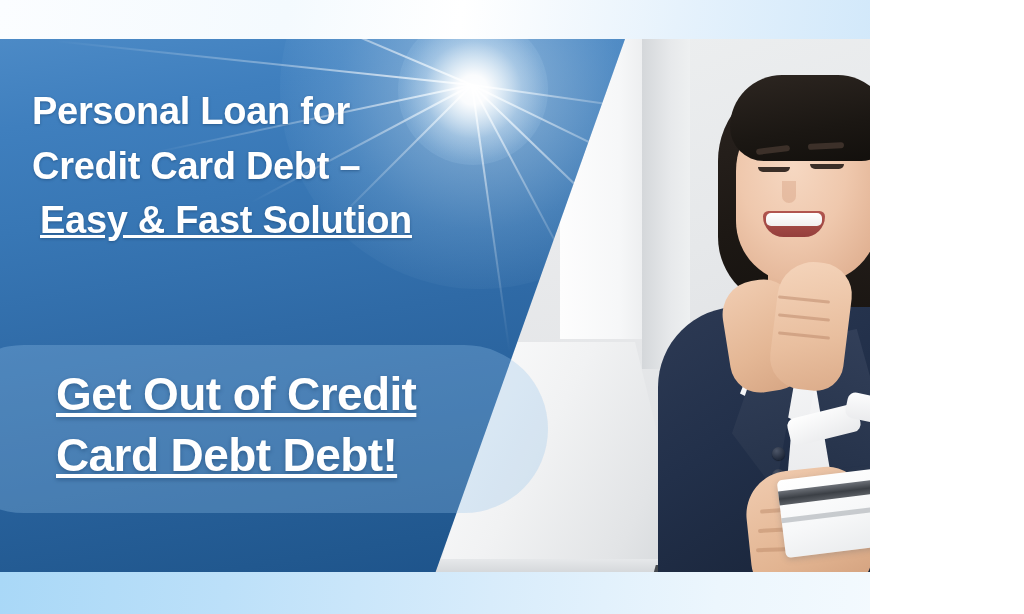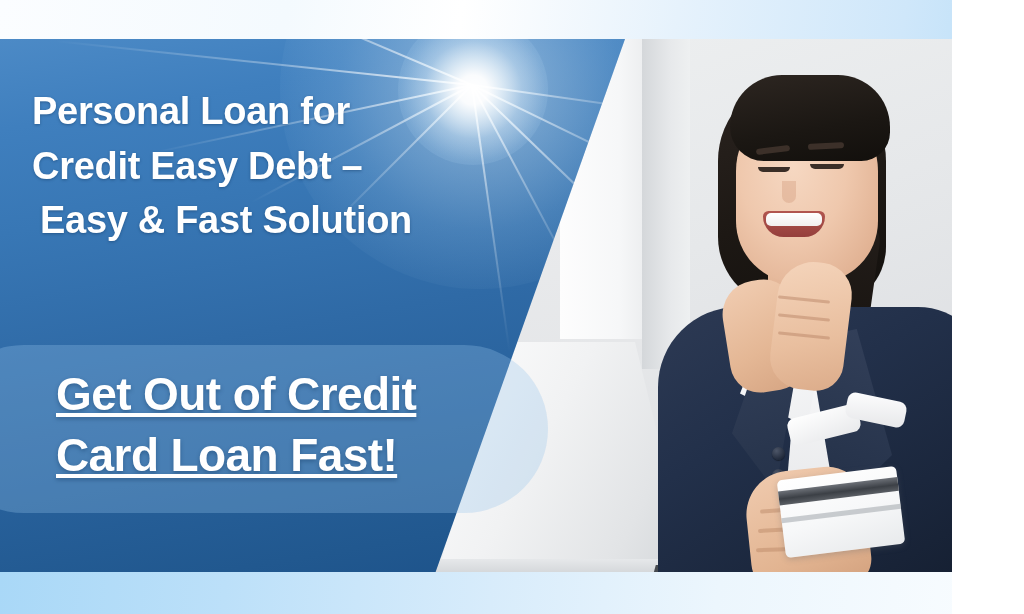--- a/index.html
+++ b/index.html
@@ -3,21 +3,21 @@
 <meta charset="utf-8">
 <title>Personal Loan for Credit Card Debt Banner</title>
 <style>
   * { margin:0; padding:0; box-sizing:border-box; }
   html,body{
     width:1024px; height:614px; overflow:hidden;
     font-family:"Liberation Sans", sans-serif;
     background:#ffffff;
   }
   .banner{
-    position:relative; width:952px; height:614px; overflow:hidden;
+    position:relative; width:870px; height:614px; overflow:hidden;
     background:#ffffff;
   }
 
   
   .band-top{
     position:absolute; left:0; top:0; width:1024px; height:39px;
     background:linear-gradient(100deg,#fbfdff 0%,#f4fafe 28%,#ffffff 45%,#e6f2fc 66%,#cfe7fa 88%,#bcdff8 100%);
     z-index:40;
   }
   .band-bottom{
@@ -263,21 +263,21 @@
 
   
   .headline{
     position:absolute; left:32px; top:84px; width:470px;
     z-index:30; color:#ffffff;
     font-size:38px; font-weight:bold; line-height:1.44;
     letter-spacing:-.3px;
     text-shadow:0 1px 3px rgba(16,52,92,.45);
   }
   .headline .l2{ display:block; }
-  .headline .l3{ display:block; padding-left:8px; }
+  .headline .l3{ display:block; padding-left:8px;text-decoration:underline; }
 
   .subhead{
     position:absolute; left:56px; top:364px; width:500px;
     z-index:30; color:#ffffff;
     font-size:46px; font-weight:bold; line-height:1.33;
     letter-spacing:-.6px;
     text-shadow:0 2px 4px rgba(16,52,92,.4);
   }
   .subhead span{ display:block;text-decoration:underline; }
 </style>
@@ -362,24 +362,24 @@
     <div class="ray" style="width:300px;transform:rotate(203deg);"></div>
     <div class="ray" style="width:250px;transform:rotate(152deg);"></div>
     <div class="ray" style="width:200px;transform:rotate(135deg);"></div>
     <div class="sun-core"></div>
   </div>
 
   <div class="pill"></div>
 
   <h1 class="headline">
     <span class="l1">Personal Loan for</span>
-    <span class="l2">Credit Easy Debt –</span>
+    <span class="l2">Credit Card Debt –</span>
     <span class="l3">Easy &amp; Fast Solution</span>
   </h1>
 
   <h2 class="subhead">
     <span>Get Out of Credit</span>
-    <span>Card Loan Fast!</span>
+    <span>Card Debt Debt!</span>
   </h2>
 
   <div class="band-top"></div>
   <div class="band-bottom"></div>
 </div>
 
 </body></html>

